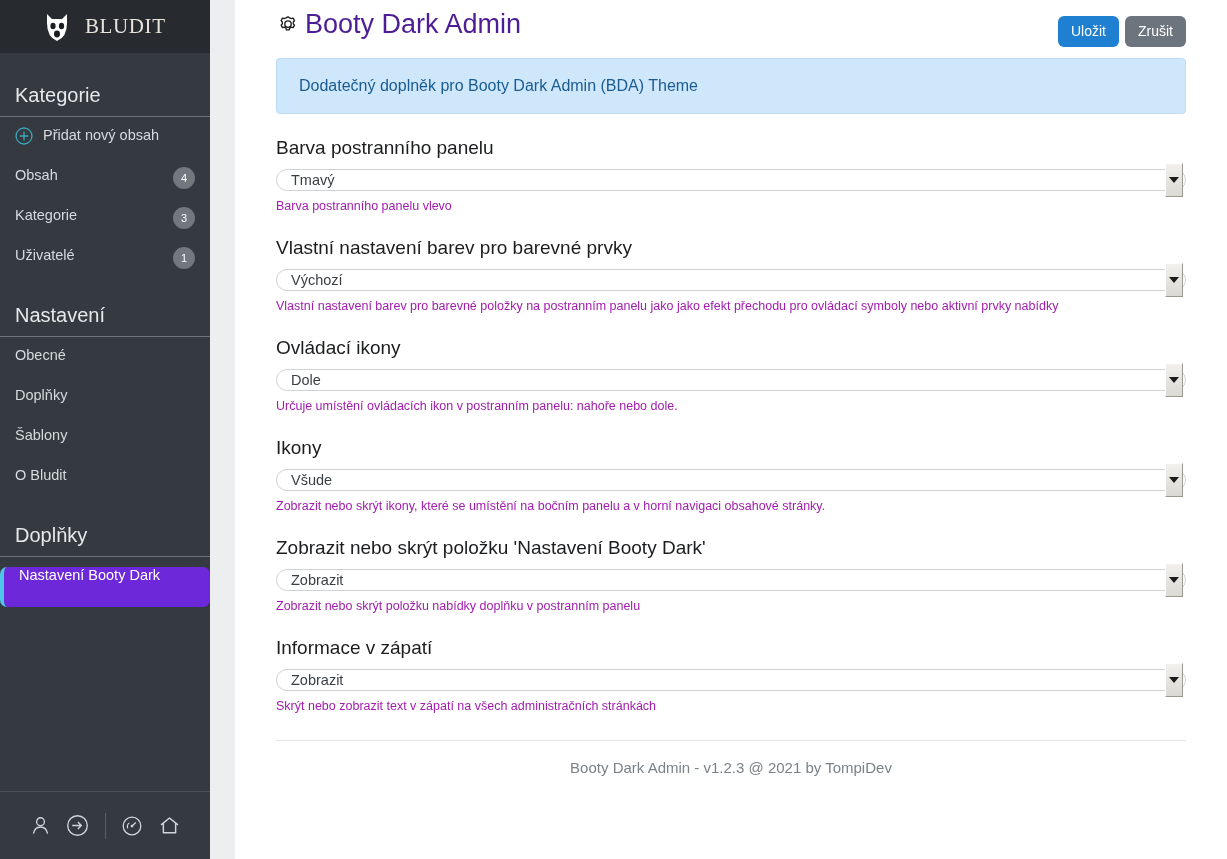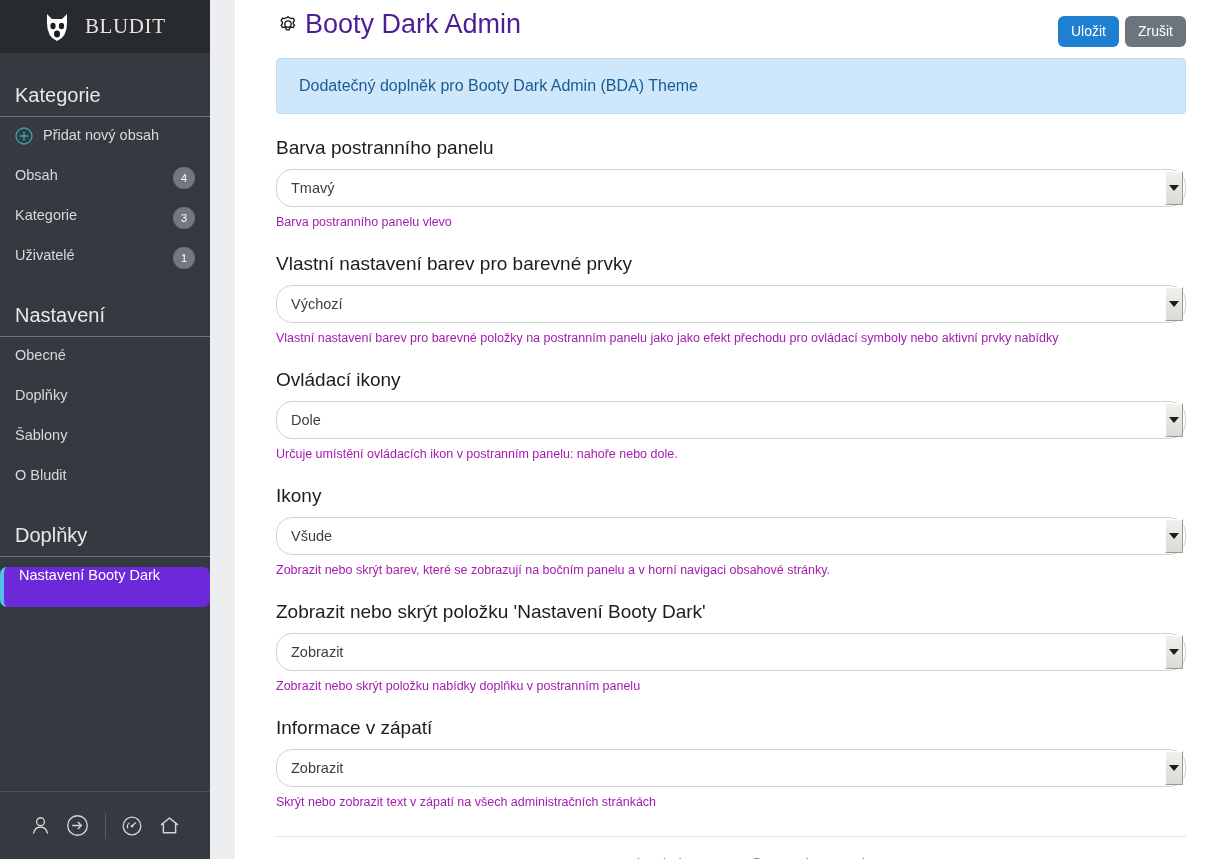--- a/index.html
+++ b/index.html
@@ -121,21 +121,21 @@
     margin: 8px 0 0 0;
   }
 
   .fgroup { margin-top: 22px; }
   .flabel {
     font-size: 19px; color: #1c1d1f; font-weight: 400;
     margin: 0 0 9px 0; line-height: 24px;
   }
   .selwrap {
     position: relative;
-    height: 38px;
+    height: 22px;
     border: 1px solid #d0d3d6;
     border-radius: 16px;
     background: #fff;
     display: flex; align-items: center;
   }
   .selval {
     padding-left: 14px; font-size: 14.5px; color: #3a3f44;
     flex: 1 1 auto;
   }
   .selbtn {
@@ -331,21 +331,21 @@
       </div>
 
       <div class="fgroup">
         <div class="flabel">Ikony</div>
         <div class="selwrap">
           <span class="selval">Všude</span>
           <span class="selbtn">
               <i class="caret"></i>
             </span>
         </div>
-        <div class="fhelp">Zobrazit nebo skrýt barev, které se zobrazují na bočním panelu a v horní navigaci obsahové stránky.</div>
+        <div class="fhelp">Zobrazit nebo skrýt ikony, které se umístění na bočním panelu a v horní navigaci obsahové stránky.</div>
       </div>
 
       <div class="fgroup">
         <div class="flabel">Zobrazit nebo skrýt položku 'Nastavení Booty Dark'</div>
         <div class="selwrap">
           <span class="selval">Zobrazit</span>
           <span class="selbtn">
               <i class="caret"></i>
             </span>
         </div>

